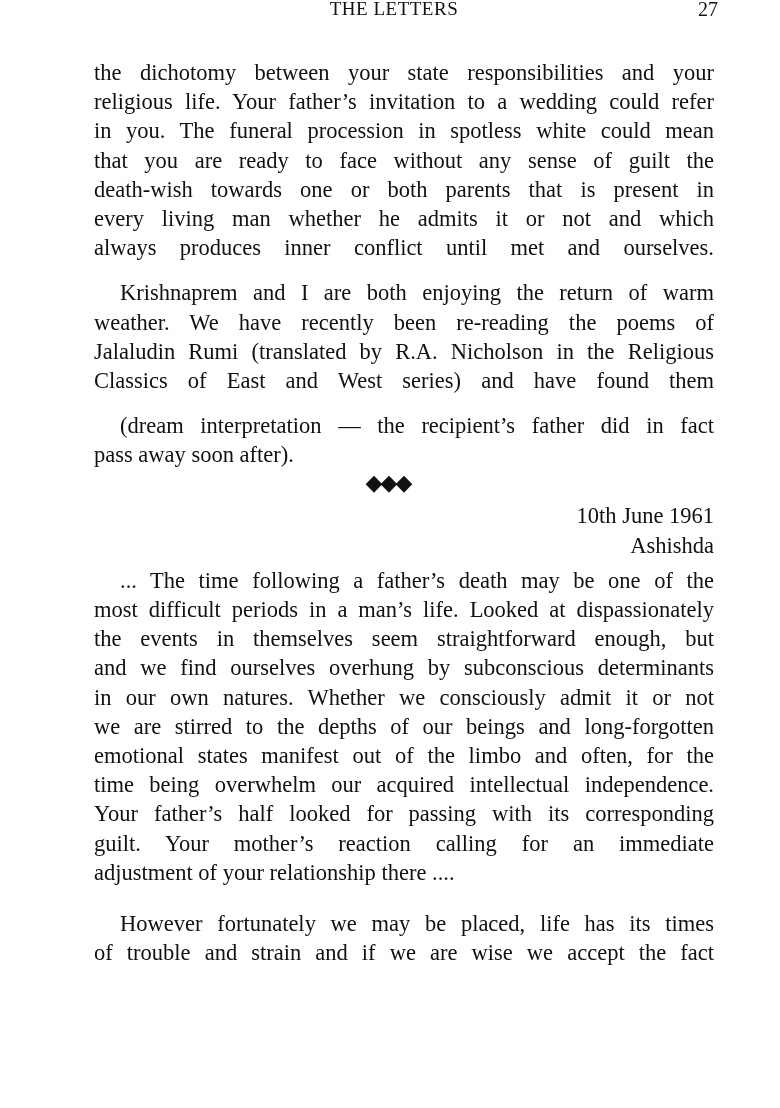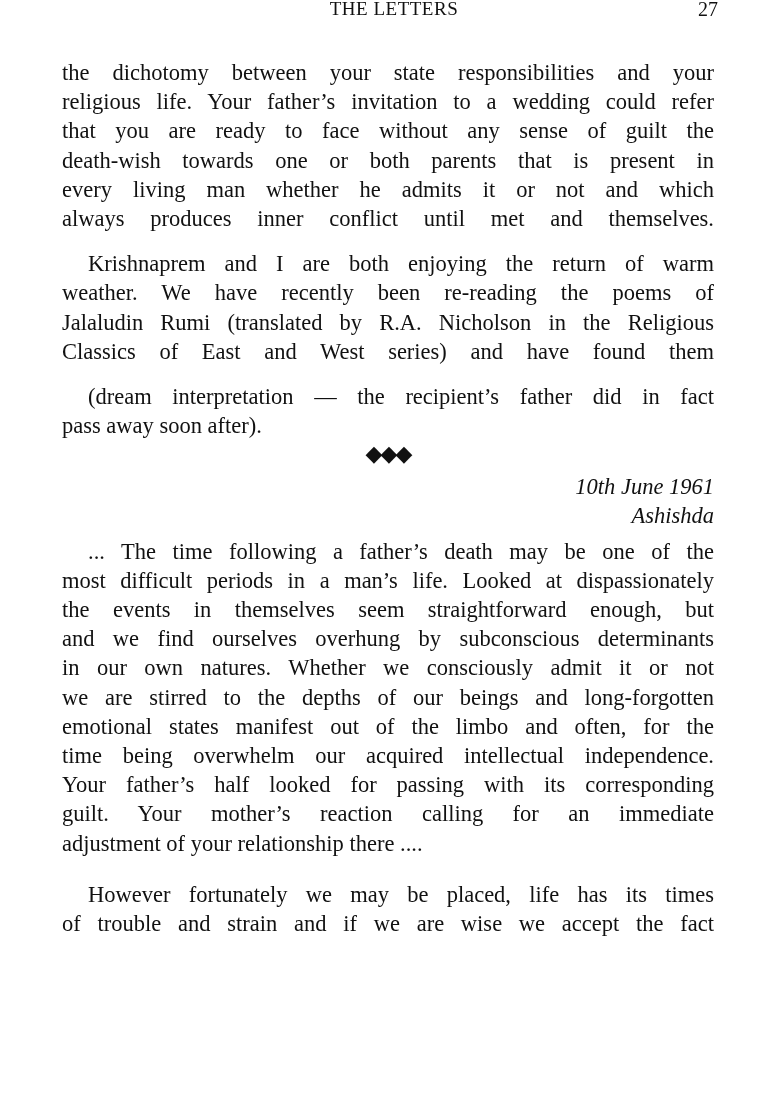--- a/index.html
+++ b/index.html
@@ -54,20 +54,21 @@
       text-align: justify;
       text-align-last: auto;
     }
     .line {
       display: block;
       text-align: justify;
       text-align-last: justify;
       white-space: nowrap;
       height: 29.2px;
       overflow: visible;
+      margin-left: 32px;
     }
     .line.last {
       text-align-last: left;
     }
     .indent {
       padding-left: 26px;
     }
     .gap {
       height: 16px;
     }
@@ -77,43 +78,43 @@
     .ornament {
       text-align: center;
       font-size: 22px;
       line-height: 24px;
       height: 30px;
       letter-spacing: -2px;
       padding-top: 2px;
     }
     .dateline {
       text-align: right;
-      font-style: italic;
       font-size: 22.5px;
       line-height: 29.2px;
       height: 29.2px;
     }
   </style>
 </head>
 <body>
 
 <div class="running-head">
   <div class="running-title">THE LETTERS</div>
   <div class="page-number">27</div>
 </div>
 
 <div class="page-body">
 
   <div class="para">
     <span class="line">the dichotomy between your state responsibilities and your</span>
     <span class="line">religious life. Your father’s invitation to a wedding could refer</span>
+    <span class="line">in you. The funeral procession in spotless white could mean</span>
     <span class="line">that you are ready to face without any sense of guilt the</span>
     <span class="line">death-wish towards one or both parents that is present in</span>
     <span class="line">every living man whether he admits it or not and which</span>
-    <span class="line">always produces inner conflict until met and themselves.</span>
+    <span class="line">always produces inner conflict until met and ourselves.</span>
   </div>
 
   <div class="gap"></div>
 
   <div class="para">
     <span class="line indent">Krishnaprem and I are both enjoying the return of warm</span>
     <span class="line">weather. We have recently been re-reading the poems of</span>
     <span class="line">Jalaludin Rumi (translated by R.A. Nicholson in the Religious</span>
     <span class="line">Classics of East and West series) and have found them</span>
   </div>

